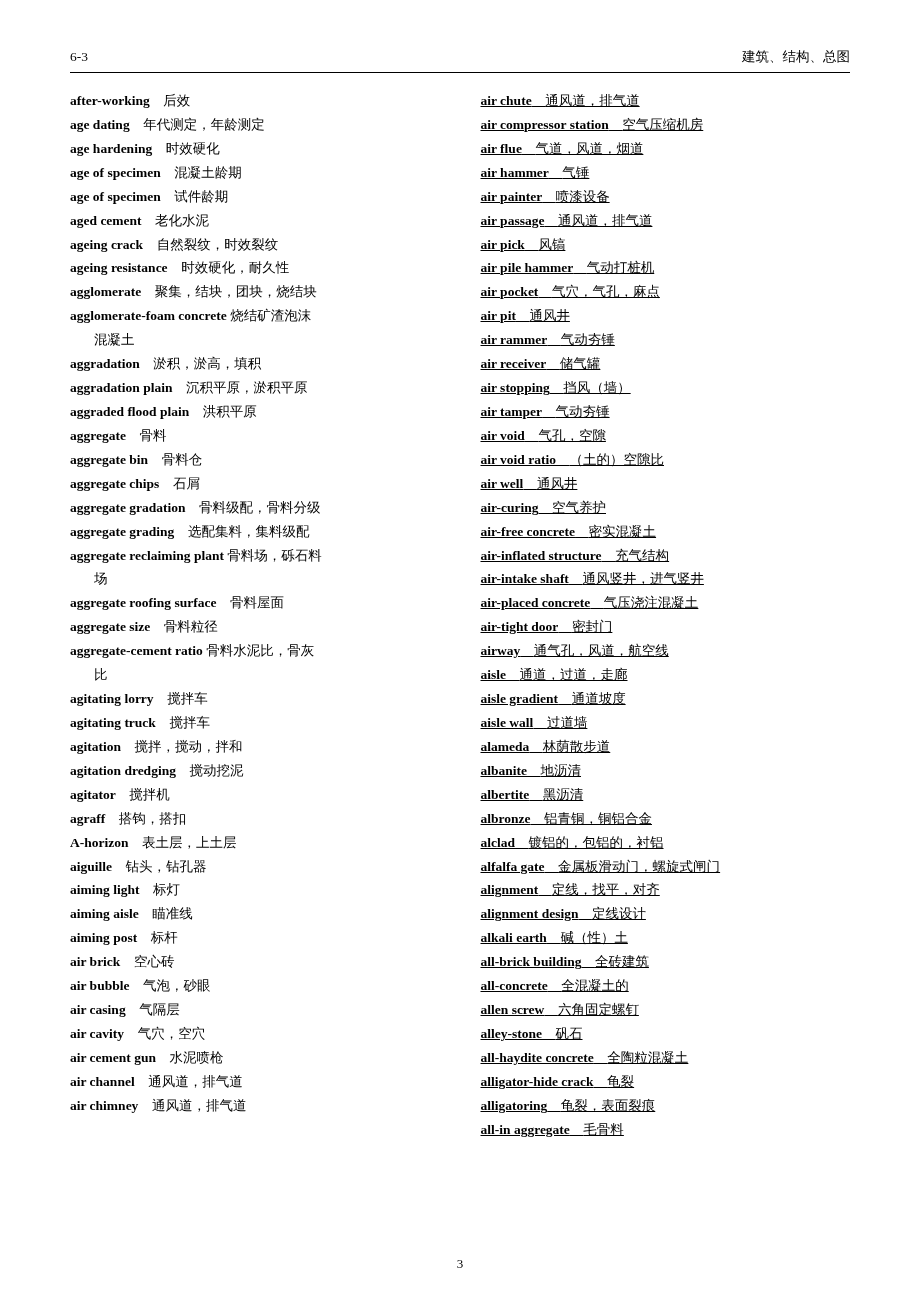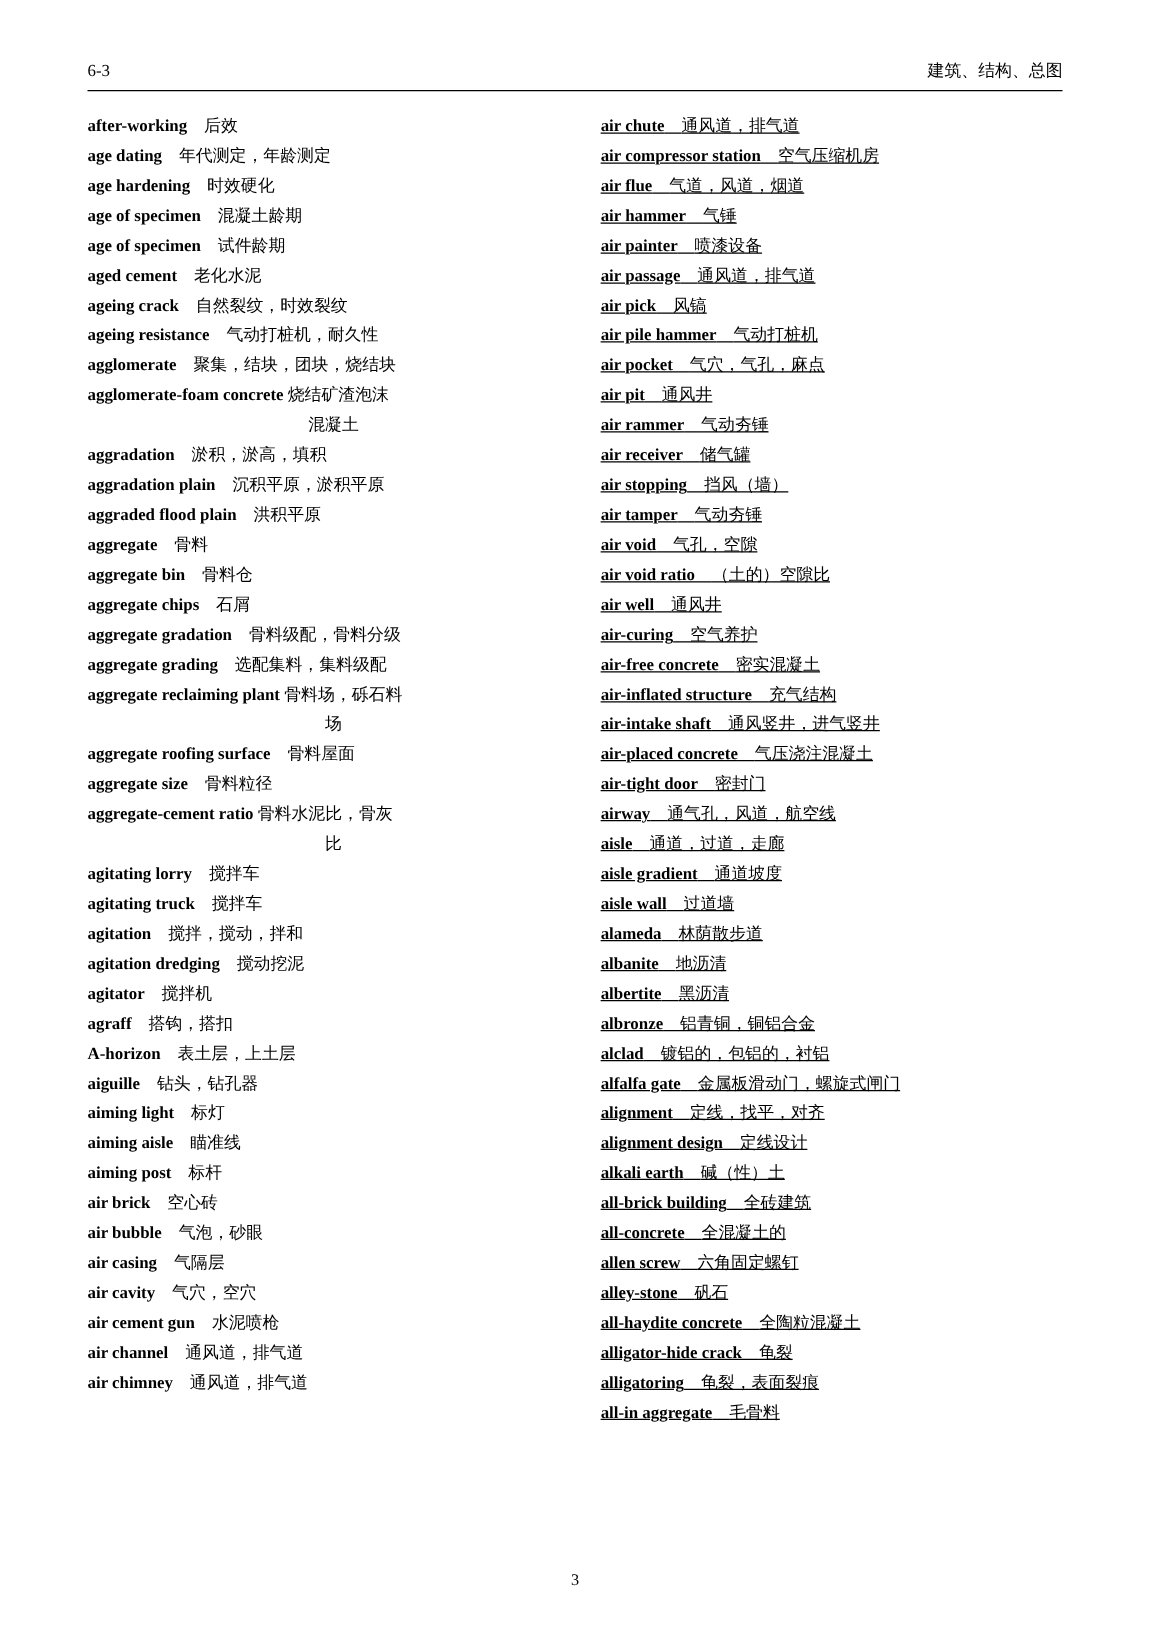--- a/index.html
+++ b/index.html
@@ -44,21 +44,20 @@
       line-height: 1.55;
     }
     .entry .term {
       font-weight: bold;
     }
     .entry .def {
       font-weight: normal;
     }
     .entry.indent {
       padding-left: 24px;
-      text-align: center;
     }
     .footer {
       position: absolute;
       bottom: 30px;
       left: 0;
       right: 0;
       text-align: center;
       font-size: 13px;
     }
   </style>
@@ -73,21 +72,21 @@
 
   <div class="content">
     <div class="col" id="left-col">
         <div class="entry"><span class="term"><b>after-working</b></span>　<span class="def">后效</span></div>
         <div class="entry"><span class="term"><b>age dating</b></span>　<span class="def">年代测定，年龄测定</span></div>
         <div class="entry"><span class="term"><b>age hardening</b></span>　<span class="def">时效硬化</span></div>
         <div class="entry"><span class="term"><b>age of specimen</b></span>　<span class="def">混凝土龄期</span></div>
         <div class="entry"><span class="term"><b>age of specimen</b></span>　<span class="def">试件龄期</span></div>
         <div class="entry"><span class="term"><b>aged cement</b></span>　<span class="def">老化水泥</span></div>
         <div class="entry"><span class="term"><b>ageing crack</b></span>　<span class="def">自然裂纹，时效裂纹</span></div>
-        <div class="entry"><span class="term"><b>ageing resistance</b></span>　<span class="def">气动打桩机，耐久性</span></div>
+        <div class="entry"><span class="term"><b>ageing resistance</b></span>　<span class="def">时效硬化，耐久性</span></div>
         <div class="entry"><span class="term"><b>agglomerate</b></span>　<span class="def">聚集，结块，团块，烧结块</span></div>
         <div class="entry"><span class="term"><b>agglomerate-foam concrete</b></span> <span class="def">烧结矿渣泡沫</span></div>
         <div class="entry indent"><span class="def">混凝土</span></div>
         <div class="entry"><span class="term"><b>aggradation</b></span>　<span class="def">淤积，淤高，填积</span></div>
         <div class="entry"><span class="term"><b>aggradation plain</b></span>　<span class="def">沉积平原，淤积平原</span></div>
         <div class="entry"><span class="term"><b>aggraded flood plain</b></span>　<span class="def">洪积平原</span></div>
         <div class="entry"><span class="term"><b>aggregate</b></span>　<span class="def">骨料</span></div>
         <div class="entry"><span class="term"><b>aggregate bin</b></span>　<span class="def">骨料仓</span></div>
         <div class="entry"><span class="term"><b>aggregate chips</b></span>　<span class="def">石屑</span></div>
         <div class="entry"><span class="term"><b>aggregate gradation</b></span>　<span class="def">骨料级配，骨料分级</span></div>

